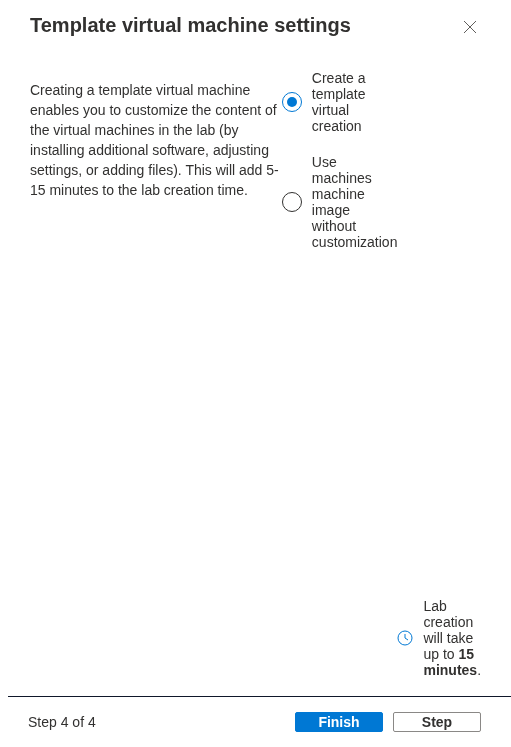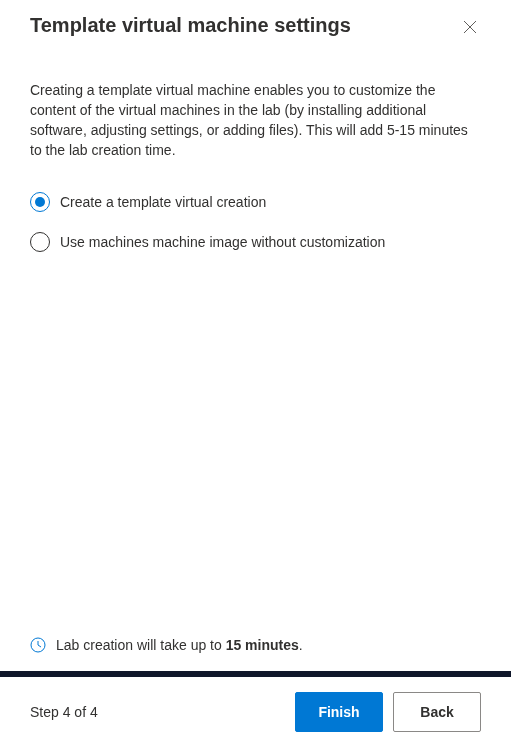--- a/index.html
+++ b/index.html
@@ -32,21 +32,21 @@
       display: flex;
       align-items: center;
       justify-content: center;
       margin-top: 2px;
     }
     .close-btn svg { width: 14px; height: 14px; }
     .content {
       flex: 1;
       padding: 0 30px;
       display: flex;
-      flex-direction: column;
+      flex-direction: row;
     }
     .description {
       margin-top: 42px;
       font-size: 14px;
       line-height: 20px;
       color: #323130;
     }
     .radio-group {
       margin-top: 32px;
     }
@@ -92,39 +92,40 @@
       margin-right: 10px;
       color: #0078d4;
       flex-shrink: 0;
     }
     .info-text {
       font-size: 14px;
       color: #323130;
     }
     .info-text .bold { font-weight: 600; }
     .footer {
-      border-top: 6px solid #0f172a;
-      padding: 15px 30px 15px 30px;
+      border-top: 1px solid #0f172a;
+      padding: 15px 30px 15px 20px;
       display: flex;
       align-items: center;
       justify-content: space-between;
+      margin-left: 8px;
     }
     .step-text {
       font-size: 14px;
       color: #323130;
     }
     .footer-buttons {
       display: flex;
       gap: 10px;
     }
     .btn {
       font-family: inherit;
       font-size: 14px;
       font-weight: 600;
-      height: 40px;
+      height: 20px;
       min-width: 88px;
       border-radius: 2px;
       cursor: pointer;
       padding: 0 16px;
     }
     .btn-primary {
       background: #0078d4;
       color: #ffffff;
       border: 1px solid #0078d4;
     }
@@ -171,15 +172,15 @@
     <span class="info-text">
       <span>Lab creation will take up to </span><span class="bold">15 minutes</span><span>.</span>
     </span>
   </div>
 </div>
 
 <div class="footer">
   <span class="step-text">Step 4 of 4</span>
   <div class="footer-buttons">
     <button class="btn btn-primary">Finish</button>
-    <button class="btn btn-secondary">Back</button>
+    <button class="btn btn-secondary">Step</button>
   </div>
 </div>
 
 </body></html>

